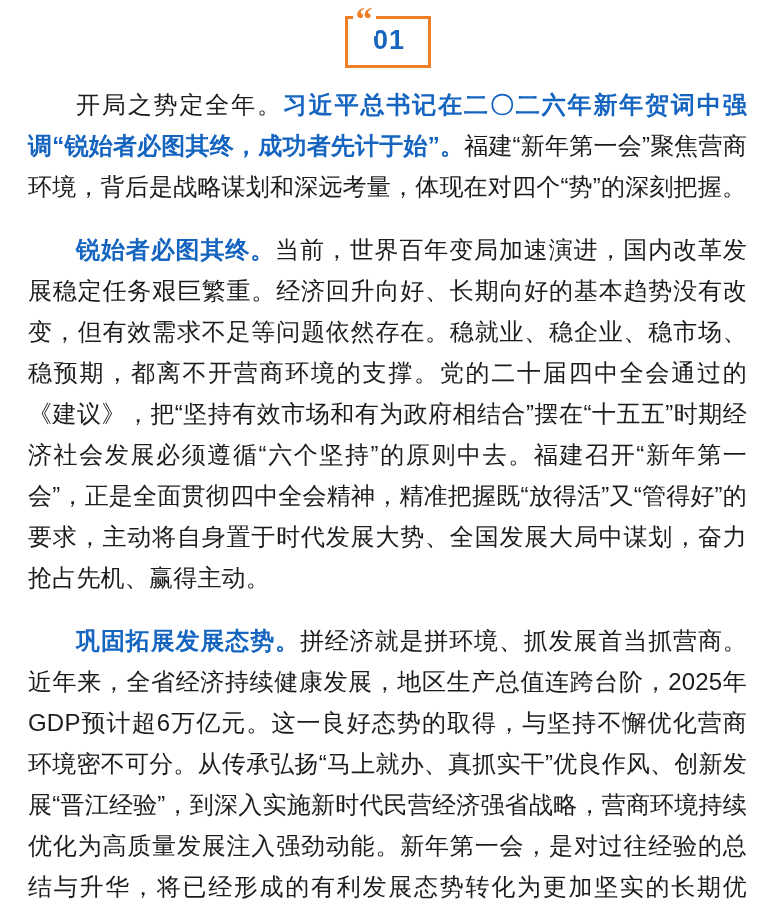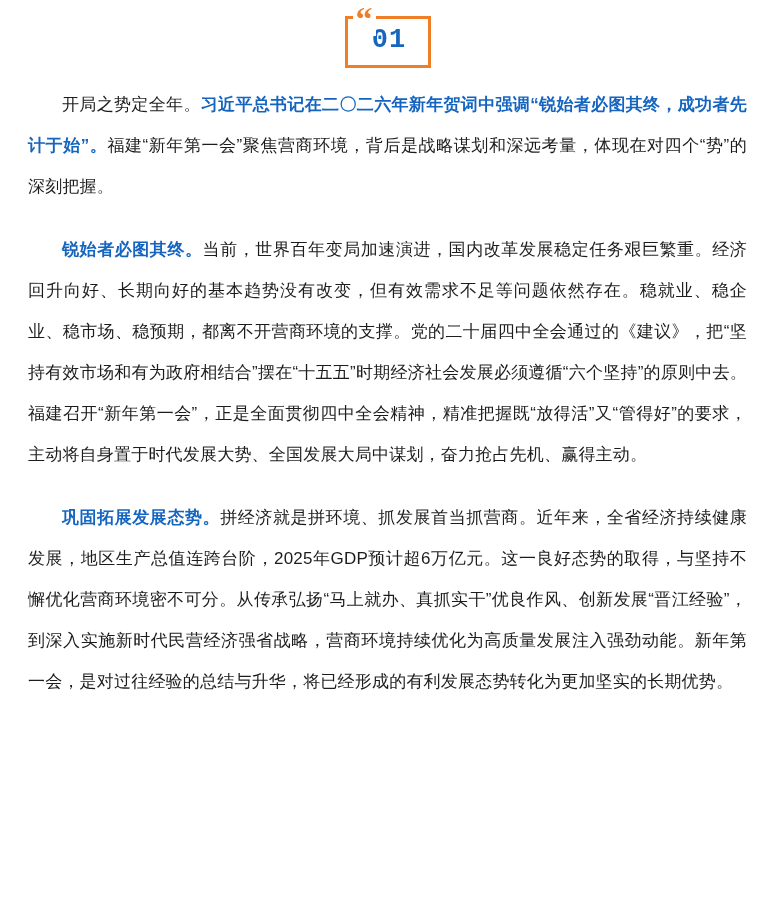--- a/index.html
+++ b/index.html
@@ -66,33 +66,33 @@
     font-family: "Liberation Serif", serif;
     font-weight: bold;
     background: #ffffff;
     padding: 0 3px;
   }
   .badge .num {
     font-size: 27px;
     font-weight: bold;
     color: #1666c0;
     letter-spacing: 1px;
-    font-family: Liberation Mono, monospace;
+    font-family: Liberation Sans, sans-serif;
     line-height: 1;
     padding-left: 6px;
     text-align: center;
   }
 
   
   .article {
     padding: 0 6px;
   }
   p.para {
     margin: 0 0 22px 0;
-    font-size: 17px;
+    font-size: 24px;
     line-height: 41px;
     text-align: justify;
     text-justify: inter-ideograph;
     letter-spacing: 0.2px;
     color: #1c1c1c;
     text-indent: 2em;
   }
   p.para:last-child {
     margin-bottom: 0;
   }

